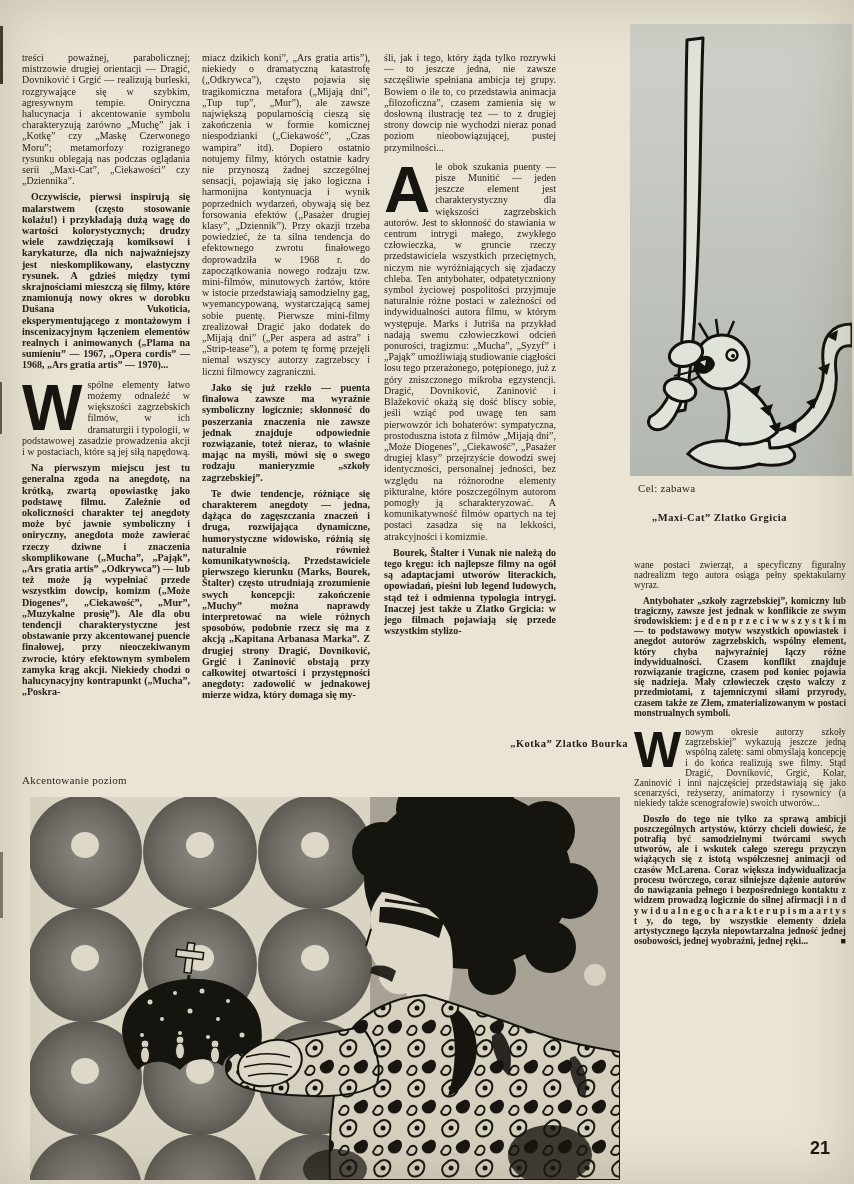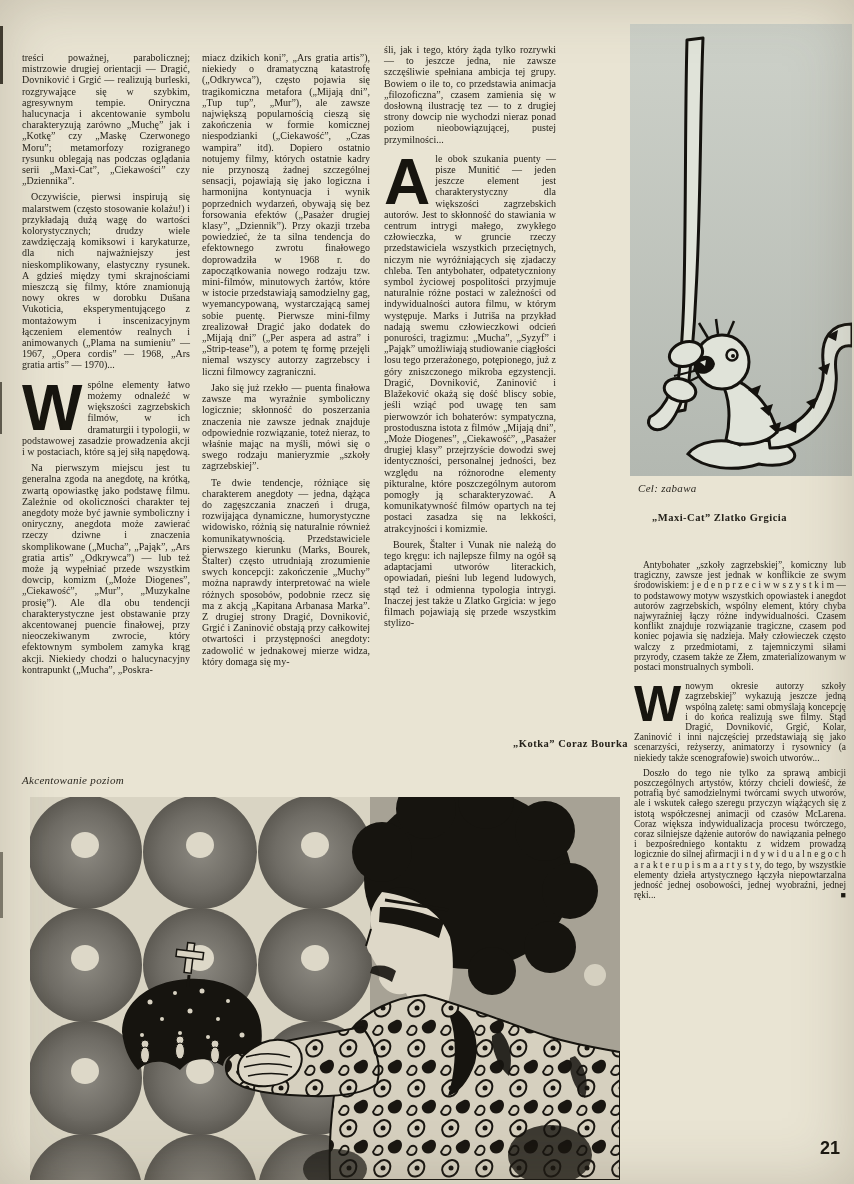--- a/index.html
+++ b/index.html
@@ -12,45 +12,45 @@
   .page{position:absolute;inset:0;}
   .vignette{position:absolute;inset:0;pointer-events:none;
     box-shadow:inset 0 0 60px rgba(90,80,60,.25);}
   .col{
     position:absolute;
     font-size:10px;line-height:11.2px;
     text-align:justify;
     margin-top:32px;
   }
   .col p{margin:0 0 5px 0;}
-  .col p.ind{text-indent:9px;}
+  .col p.ind{text-indent:9px;font-weight:bold;}
   .col4{font-size:9.4px;line-height:10.2px;}
   .dropcap{
     float:left;
     font-family:"Liberation Sans", sans-serif;
     font-weight:700;
     color:#17150f;
     font-size:64px;line-height:52px;
     margin:3px 7px 0 0;
     letter-spacing:-2px;
   }
   .dropcap.small{font-size:50px;line-height:42px;margin:2px 6px 0 0;}
   .caption-italic{
-    position:absolute;font-style:italic;font-size:11px;color:#2a2720;
+    position:absolute;font-size:11px;color:#2a2720;
     letter-spacing:.3px;
   }
   .caption-bold{
     position:absolute;font-weight:700;font-size:10.5px;color:#24211a;
     letter-spacing:.5px;
   }
   .illo{position:absolute;display:block;}
   .pageno{
     position:absolute;left:800px;top:1138px;width:40px;
     font-family:"Liberation Sans", sans-serif;
-    font-weight:700;font-size:18px;color:#17150f;text-align:right;
+    font-weight:700;font-size:18px;color:#17150f;text-align:center;
   }
   .endmark{float:right;font-size:9px;line-height:10px;color:#17150f;}
   .artifact{position:absolute;background:#3c382e;}
   svg{display:block;}
 </style>
 </head>
 <body>
 
 <div class="page">
 
@@ -67,28 +67,28 @@
     <p class="ind"><span>Na pierwszym miejscu jest tu generalna zgoda na anegdotę, na krótką, zwartą opowiastkę jako podstawę filmu. Zależnie od okoliczności charakter tej anegdoty może być jawnie symboliczny i oniryczny, anegdota może zawierać rzeczy dziwne i znaczenia skomplikowane („Mucha”, „Pająk”, „Ars gratia artis” „Odkrywca”) — lub też może ją wypełniać przede wszystkim dowcip, komizm („Może Diogenes”, „Ciekawość”, „Mur”, „Muzykalne prosię”). Ale dla obu tendencji charakterystyczne jest obstawanie przy akcentowanej puencie finałowej, przy nieoczekiwanym zwrocie, który efektownym symbolem zamyka krąg akcji. Niekiedy chodzi o halucynacyjny kontrapunkt („Mucha”, „Poskra-</span></p>
   </div>
   <div class="caption-italic" style="left:22px;top:774px;">Akcentowanie poziom</div>
 
   <div class="col" style="left:202px;top:20px;width:168px;">
     <p><span>miacz dzikich koni”, „Ars gratia artis”), niekiedy o dramatyczną katastrofę („Odkrywca”), często pojawia się tragikomiczna metafora („Mijają dni”, „Tup tup”, „Mur”), ale zawsze największą popularnością cieszą się zakończenia w formie komicznej niespodzianki („Ciekawość”, „Czas wampira” itd). Dopiero ostatnio notujemy filmy, których ostatnie kadry nie przynoszą żadnej szczególnej sensacji, pojawiają się jako logiczna i harmonijna kontynuacja i wynik poprzednich wydarzeń, obywają się bez forsowania efektów („Pasażer drugiej klasy”, „Dziennik”). Przy okazji trzeba powiedzieć, że ta silna tendencja do efektownego zwrotu finałowego doprowadziła w 1968 r. do zapoczątkowania nowego rodzaju tzw. mini-filmów, minutowych żartów, które w istocie przedstawiają samodzielny gag, wyemancypowaną, wystarczającą samej sobie puentę. Pierwsze mini-filmy zrealizował Dragić jako dodatek do „Mijają dni” („Per aspera ad astra” i „Strip-tease”), a potem tę formę przejęli niemal wszyscy autorzy zagrzebscy i liczni filmowcy zagraniczni.</span></p>
     <p class="ind"><span>Jako się już rzekło — puenta finałowa zawsze ma wyraźnie symboliczny logicznie; skłonność do poszerzania znaczenia nie zawsze jednak znajduje odpowiednie rozwiązanie, toteż nieraz, to właśnie mając na myśli, mówi się o swego rodzaju manieryzmie „szkoły zagrzebskiej”.</span></p>
     <p class="ind"><span>Te dwie tendencje, różniące się charakterem anegdoty — jedna, dążąca do zagęszczania znaczeń i druga, rozwijająca dynamiczne, humorystyczne widowisko, różnią się naturalnie również komunikatywnością. Przedstawiciele pierwszego kierunku (Marks, Bourek, Štalter) często utrudniają zrozumienie swych koncepcji: zakończenie „Muchy” można naprawdy interpretować na wiele różnych sposobów, podobnie rzecz się ma z akcją „Kapitana Arbanasa Marka”. Z drugiej strony Dragić, Dovniković, Grgić i Zaninović obstają przy całkowitej otwartości i przystępności anegdoty: zadowolić w jednakowej mierze widza, który domaga się my-</span></p>
   </div>
 
-  <div class="col" style="left:384px;top:12px;width:172px;">
+  <div class="col" style="left:384px;top:20px;width:172px;">
     <p><span>śli, jak i tego, który żąda tylko rozrywki — to jeszcze jedna, nie zawsze szczęśliwie spełniana ambicja tej grupy. Bowiem o ile to, co przedstawia animacja „filozoficzna”, czasem zamienia się w dosłowną ilustrację tez — to z drugiej strony dowcip nie wychodzi nieraz ponad poziom nieobowiązującej, pustej przymilności...</span></p>
     <p style="margin-top:8px;">
       <span class="dropcap">A</span><span>le obok szukania puenty — pisze Munitić — jeden jeszcze element jest charakterystyczny dla większości zagrzebskich autorów. Jest to skłonność do stawiania w centrum intrygi małego, zwykłego człowieczka, w gruncie rzeczy przedstawiciela wszystkich przeciętnych, niczym nie wyróżniających się zjadaczy chleba. Ten antybohater, odpatetyczniony symbol życiowej pospolitości przyjmuje naturalnie różne postaci w zależności od indywidualności autora filmu, w którym występuje. Marks i Jutriša na przykład nadają swemu człowieczkowi odcień ponurości, tragizmu: „Mucha”, „Syzyf” i „Pająk” umożliwiają studiowanie ciągłości losu tego przerażonego, potępionego, już z góry zniszczonego mikroba egzystencji. Dragić, Dovniković, Zaninović i Blažeković okażą się dość bliscy sobie, jeśli wziąć pod uwagę ten sam pierwowzór ich bohaterów: sympatyczna, prostoduszna istota z filmów „Mijają dni”, „Może Diogenes”, „Ciekawość”, „Pasażer drugiej klasy” przejrzyście dowodzi swej identyczności, personalnej jedności, bez względu na różnorodne elementy pikturalne, które poszczególnym autorom pomogły ją scharakteryzować. A komunikatywność filmów opartych na tej postaci zasadza się na lekkości, atrakcyjności i komizmie.</span>
     </p>
     <p class="ind"><span>Bourek, Štalter i Vunak nie należą do tego kręgu: ich najlepsze filmy na ogół są adaptacjami utworów literackich, opowiadań, pieśni lub legend ludowych, stąd też i odmienna typologia intrygi. Inaczej jest także u Zlatko Grgicia: w jego filmach pojawiają się przede wszystkim stylizo-</span></p>
   </div>
-  <div class="caption-bold" style="left:430px;top:738px;width:198px;text-align:right;">„Kotka” Coraz Bourka</div>
+  <div class="caption-bold" style="left:430px;top:738px;width:198px;text-align:right;">„Kotka” Zlatko Bourka</div>
 
   <div class="illo" style="left:630px;top:24px;width:222px;height:452px;">
     <svg width="222" height="452" viewBox="0 0 222 452">
       <defs>
         <linearGradient id="skybg" x1="0" y1="0" x2="0" y2="1">
           <stop offset="0" stop-color="#cdd1c9"></stop>
           <stop offset="1" stop-color="#b3b8b1"></stop>
         </linearGradient>
       </defs>
       <rect width="222" height="452" fill="url(#skybg)"></rect>
@@ -125,20 +125,21 @@
 
       <ellipse cx="56" cy="330" rx="17" ry="12" transform="rotate(-18 56 330)" fill="#e0e3d9" stroke="#14120e" stroke-width="3"></ellipse>
       <ellipse cx="50" cy="366" rx="16" ry="11" transform="rotate(14 50 366)" fill="#e0e3d9" stroke="#14120e" stroke-width="3"></ellipse>
     </svg>
   </div>
 
   <div class="caption-italic" style="left:638px;top:482px;">Cel: zabawa</div>
   <div class="caption-bold" style="left:652px;top:512px;width:196px;text-align:left;">„Maxi-Cat” Zlatko Grgicia</div>
 
   <div class="col col4" style="left:634px;top:528px;width:212px;">
+    <p><span>wane postaci zwierząt, a specyficzny figuralny nadrealizm tego autora osiąga pełny spektakularny wyraz.</span></p>
     <p class="ind"><span>Antybohater „szkoły zagrzebskiej”, komiczny lub tragiczny, zawsze jest jednak w konflikcie ze swym środowiskiem: j e d e n   p r z e c i w   w s z y s t k i m — to podstawowy motyw wszystkich opowiastek i anegdot autorów zagrzebskich, wspólny element, który chyba najwyraźniej łączy różne indywidualności. Czasem konflikt znajduje rozwiązanie tragiczne, czasem pod koniec pojawia się nadzieja. Mały człowieczek często walczy z przedmiotami, z tajemniczymi siłami przyrody, czasem także ze Złem, zmaterializowanym w postaci monstrualnych symboli.</span></p>
     <p style="margin-top:9px;">
       <span class="dropcap small">W</span><span>nowym okresie autorzy szkoły zagrzebskiej” wykazują jeszcze jedną wspólną zaletę: sami obmyślają koncepcję i do końca realizują swe filmy. Stąd Dragić, Dovniković, Grgić, Kolar, Zaninović i inni najczęściej przedstawiają się jako scenarzyści, reżyserzy, animatorzy i rysownicy (a niekiedy także scenografowie) swoich utworów...</span>
     </p>
     <p class="ind"><span>Doszło do tego nie tylko za sprawą ambicji poszczególnych artystów, którzy chcieli dowieść, że potrafią być samodzielnymi twórcami swych utworów, ale i wskutek całego szeregu przyczyn wiążących się z istotą współczesnej animacji od czasów McLarena. Coraz większa indywidualizacja procesu twórczego, coraz silniejsze dążenie autorów do nawiązania pełnego i bezpośredniego kontaktu z widzem prowadzą logicznie do silnej afirmacji i n d y w i d u a l n e g o   c h a r a k t e r u   p i s m a   a r t y s t y, do tego, by wszystkie elementy dzieła artystycznego łączyła niepowtarzalna jedność jednej osobowości, jednej wyobraźni, jednej ręki...</span><span class="endmark">■</span></p>
   </div>
 
   <div class="illo" style="left:30px;top:797px;width:590px;height:383px;">
     <svg width="590" height="383" viewBox="0 0 590 383">
       <defs>

